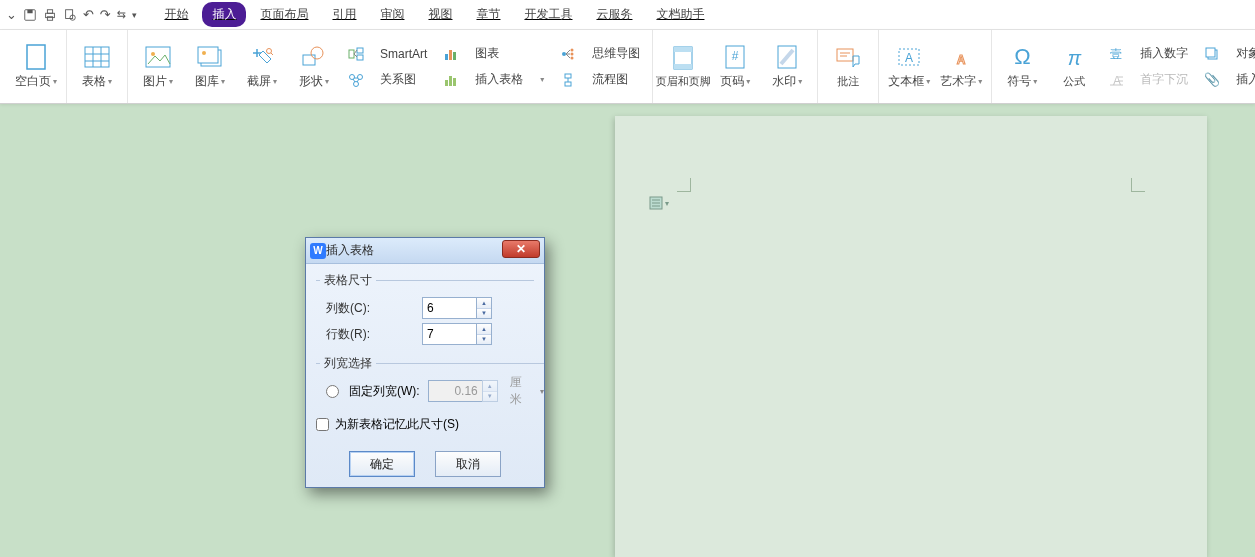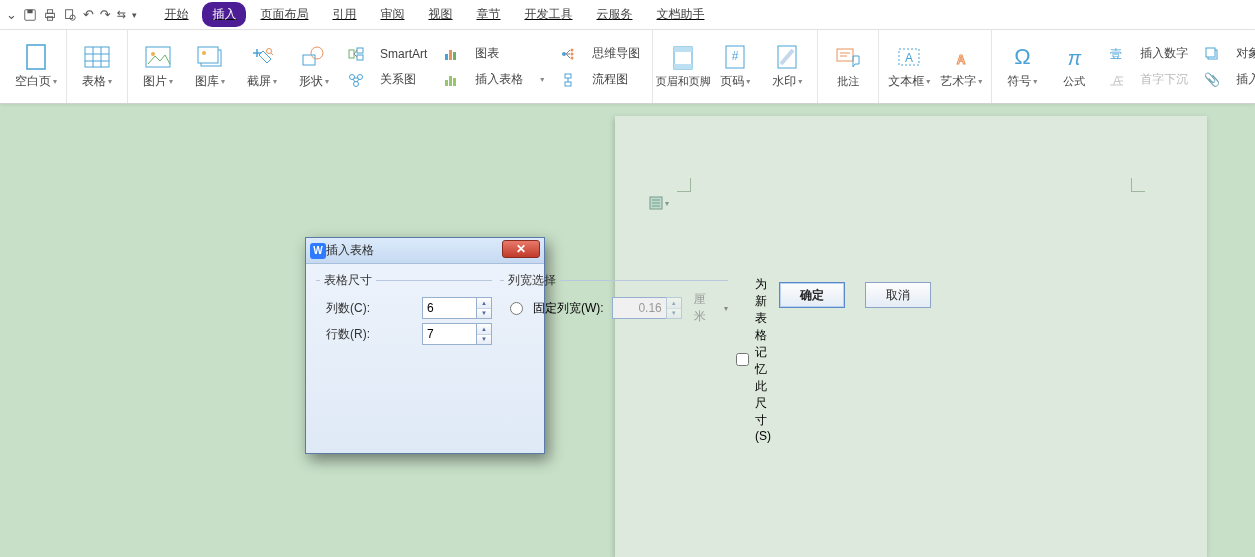--- a/index.html
+++ b/index.html
@@ -33,38 +33,38 @@
   .corner-tl { top:62px; left:62px; border-bottom:1px solid #9eb69e; border-right:1px solid #9eb69e; }
   .corner-tr { top:62px; right:62px; border-bottom:1px solid #9eb69e; border-left:1px solid #9eb69e; }
   .section-marker { position:absolute; left:34px; top:80px; display:flex; align-items:center; gap:2px; color:#7a9a8a; cursor:pointer; }
 
   
   .dialog { position:absolute; left:305px; top:237px; width:240px; background:linear-gradient(#eef4fc,#dfe9f6); border:1px solid #5b7aa8; box-shadow: 4px 6px 14px rgba(0,0,0,0.45); }
   .titlebar { height:26px; background:linear-gradient(#dcebfb,#c5d9f1); display:flex; align-items:center; padding:0 4px; border-bottom:1px solid #a7bfdd; position:relative; }
   .titlebar .logo { width:16px; height:16px; background:#2f7bff; border-radius:3px; display:flex; align-items:center; justify-content:center; color:#fff; font-size:10px; font-weight:bold; }
   .titlebar .ttl { color:#2a2a2a; }
   .titlebar .close { position:absolute; right:4px; top:2px; width:38px; height:18px; background:linear-gradient(#e87a6a,#c03b2b); border:1px solid #8a2b20; border-radius:3px; color:#fff; display:flex; align-items:center; justify-content:center; font-weight:bold; font-size:11px; cursor:pointer; }
-  .dlg-body { padding:8px 10px 10px 10px; display:flex; flex-direction:row; gap:8px; }
+  .dlg-body { padding:8px 10px 10px 10px; display:flex; flex-direction:column; gap:8px; }
   fieldset { border:none; border-top:1px solid #b8c8de; padding:6px 0 0 10px; }
   fieldset legend { padding:0 4px; color:#333; margin-left:-6px; }
   .row { display:flex; align-items:center; height:26px; gap:12px; }
   .row label { width:84px; color:#333; }
   .numbox { display:flex; align-items:center; height:22px; }
   .numbox input { width:54px; height:22px; border:1px solid #97b0cf; border-right:none; padding:0 4px; font-size:12px; background:#fff; }
   .numbox input:disabled { background:#f0f0f0; color:#999;text-align:right; }
   .spin { display:flex; flex-direction:column; width:16px; height:22px; border:1px solid #97b0cf; }
   .spin div { flex:1; background:linear-gradient(#fefefe,#e6edf7); display:flex; align-items:center; justify-content:center; font-size:6px; color:#4a6aa0; cursor:pointer; border-bottom:1px solid #c7d5ea; }
   .spin div:last-child { border-bottom:none; }
   .unit { color:#999; margin-left:4px; }
   .radio-row { display:flex; align-items:center; gap:8px; height:26px; }
   .radio-row input[type=radio]{ margin:0 2px 0 0; }
   .check-row { display:flex; align-items:center; gap:6px; margin-top:4px; }
   .btn-row { display:flex; justify-content:center; gap:20px; margin-top:10px; }
   .btn { width:66px; height:26px; background:linear-gradient(#fdfdfd,#e4ecf6); border:1px solid #8aa3c6; cursor:pointer; color:#222; }
-  .btn.primary { border:1px solid #5b89c8; box-shadow:0 0 0 1px #b7d1f2 inset;font-weight:bold; }
+  .btn.primary { border:1px solid #5b89c8; box-shadow:0 0 0 1px #b7d1f2 inset; }
 
   svg { display:block; }
 </style>
 </head>
 <body>
 
 <div class="menubar">
   <div class="qat">
     <span>⌄</span>
     <span>

